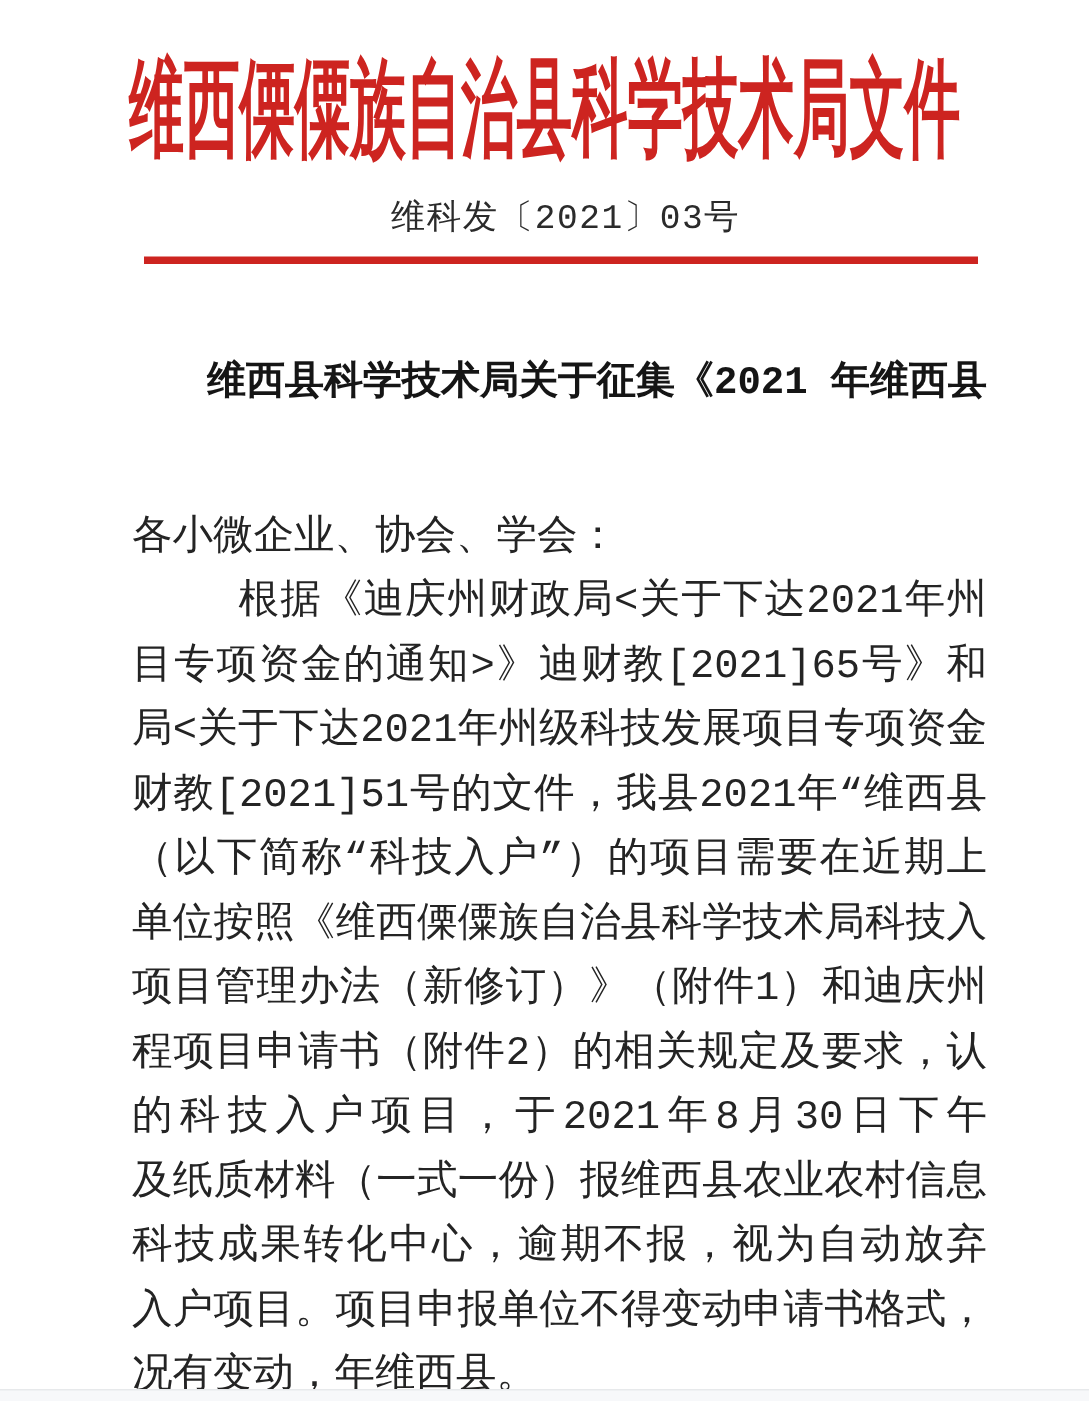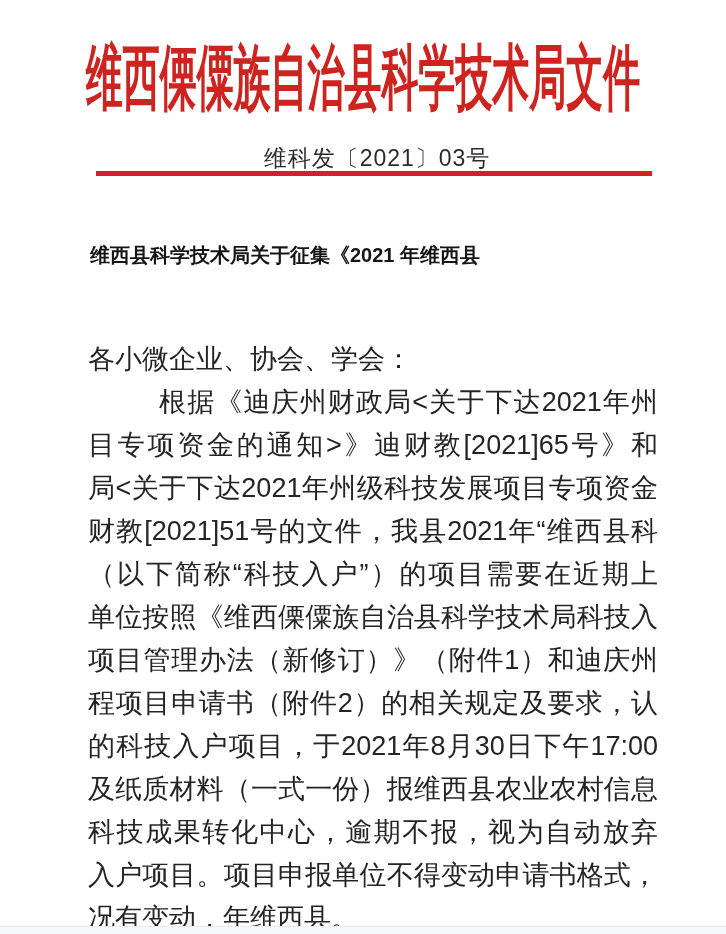--- a/index.html
+++ b/index.html
@@ -6,41 +6,41 @@
     margin: 0;
     padding: 0;
     background: #ffffff;
   }
   .page {
     position: relative;
     width: 726px;
     height: 934px;
     background: var(--page-bg, #ffffff);
     overflow: hidden;
-    font-family: Liberation Sans, sans-serif;
+    font-family: Liberation Mono, monospace;
   }
   
   .red-title {
     position: absolute;
     top: 42px;
     left: 0;
     width: 100%;
     text-align: center;
     color: var(--red, #cd2420);
     font-size: 42px;
     font-weight: bold;
     line-height: 1;
     white-space: nowrap;
     transform: scale(0.88, 1.7);
     transform-origin: center top;
   }
   
   .doc-number {
     position: absolute;
-    top: 144px;
+    top: 132px;
     left: 0;
     width: 100%;
     box-sizing: border-box;
     padding-left: 28px;
     text-align: center;
     font-size: 23px;
     line-height: 28px;
     color: #2b2b2b;
     letter-spacing: 1px;
   }
@@ -52,22 +52,22 @@
     width: 556px;
     height: 5px;
     background: var(--red, #cd2420);
   }
   
   .notice-title {
     position: absolute;
     top: 232px;
     left: 90px;
     right: 68px;
-    text-align: left;
-    font-size: 20px;
+    text-align: right;
+    font-size: 26px;
     font-weight: bold;
     color: #151515;
     line-height: 47px;
   }
   
   .body {
     position: absolute;
     top: 326px;
     left: 88px;
     right: 68px;

